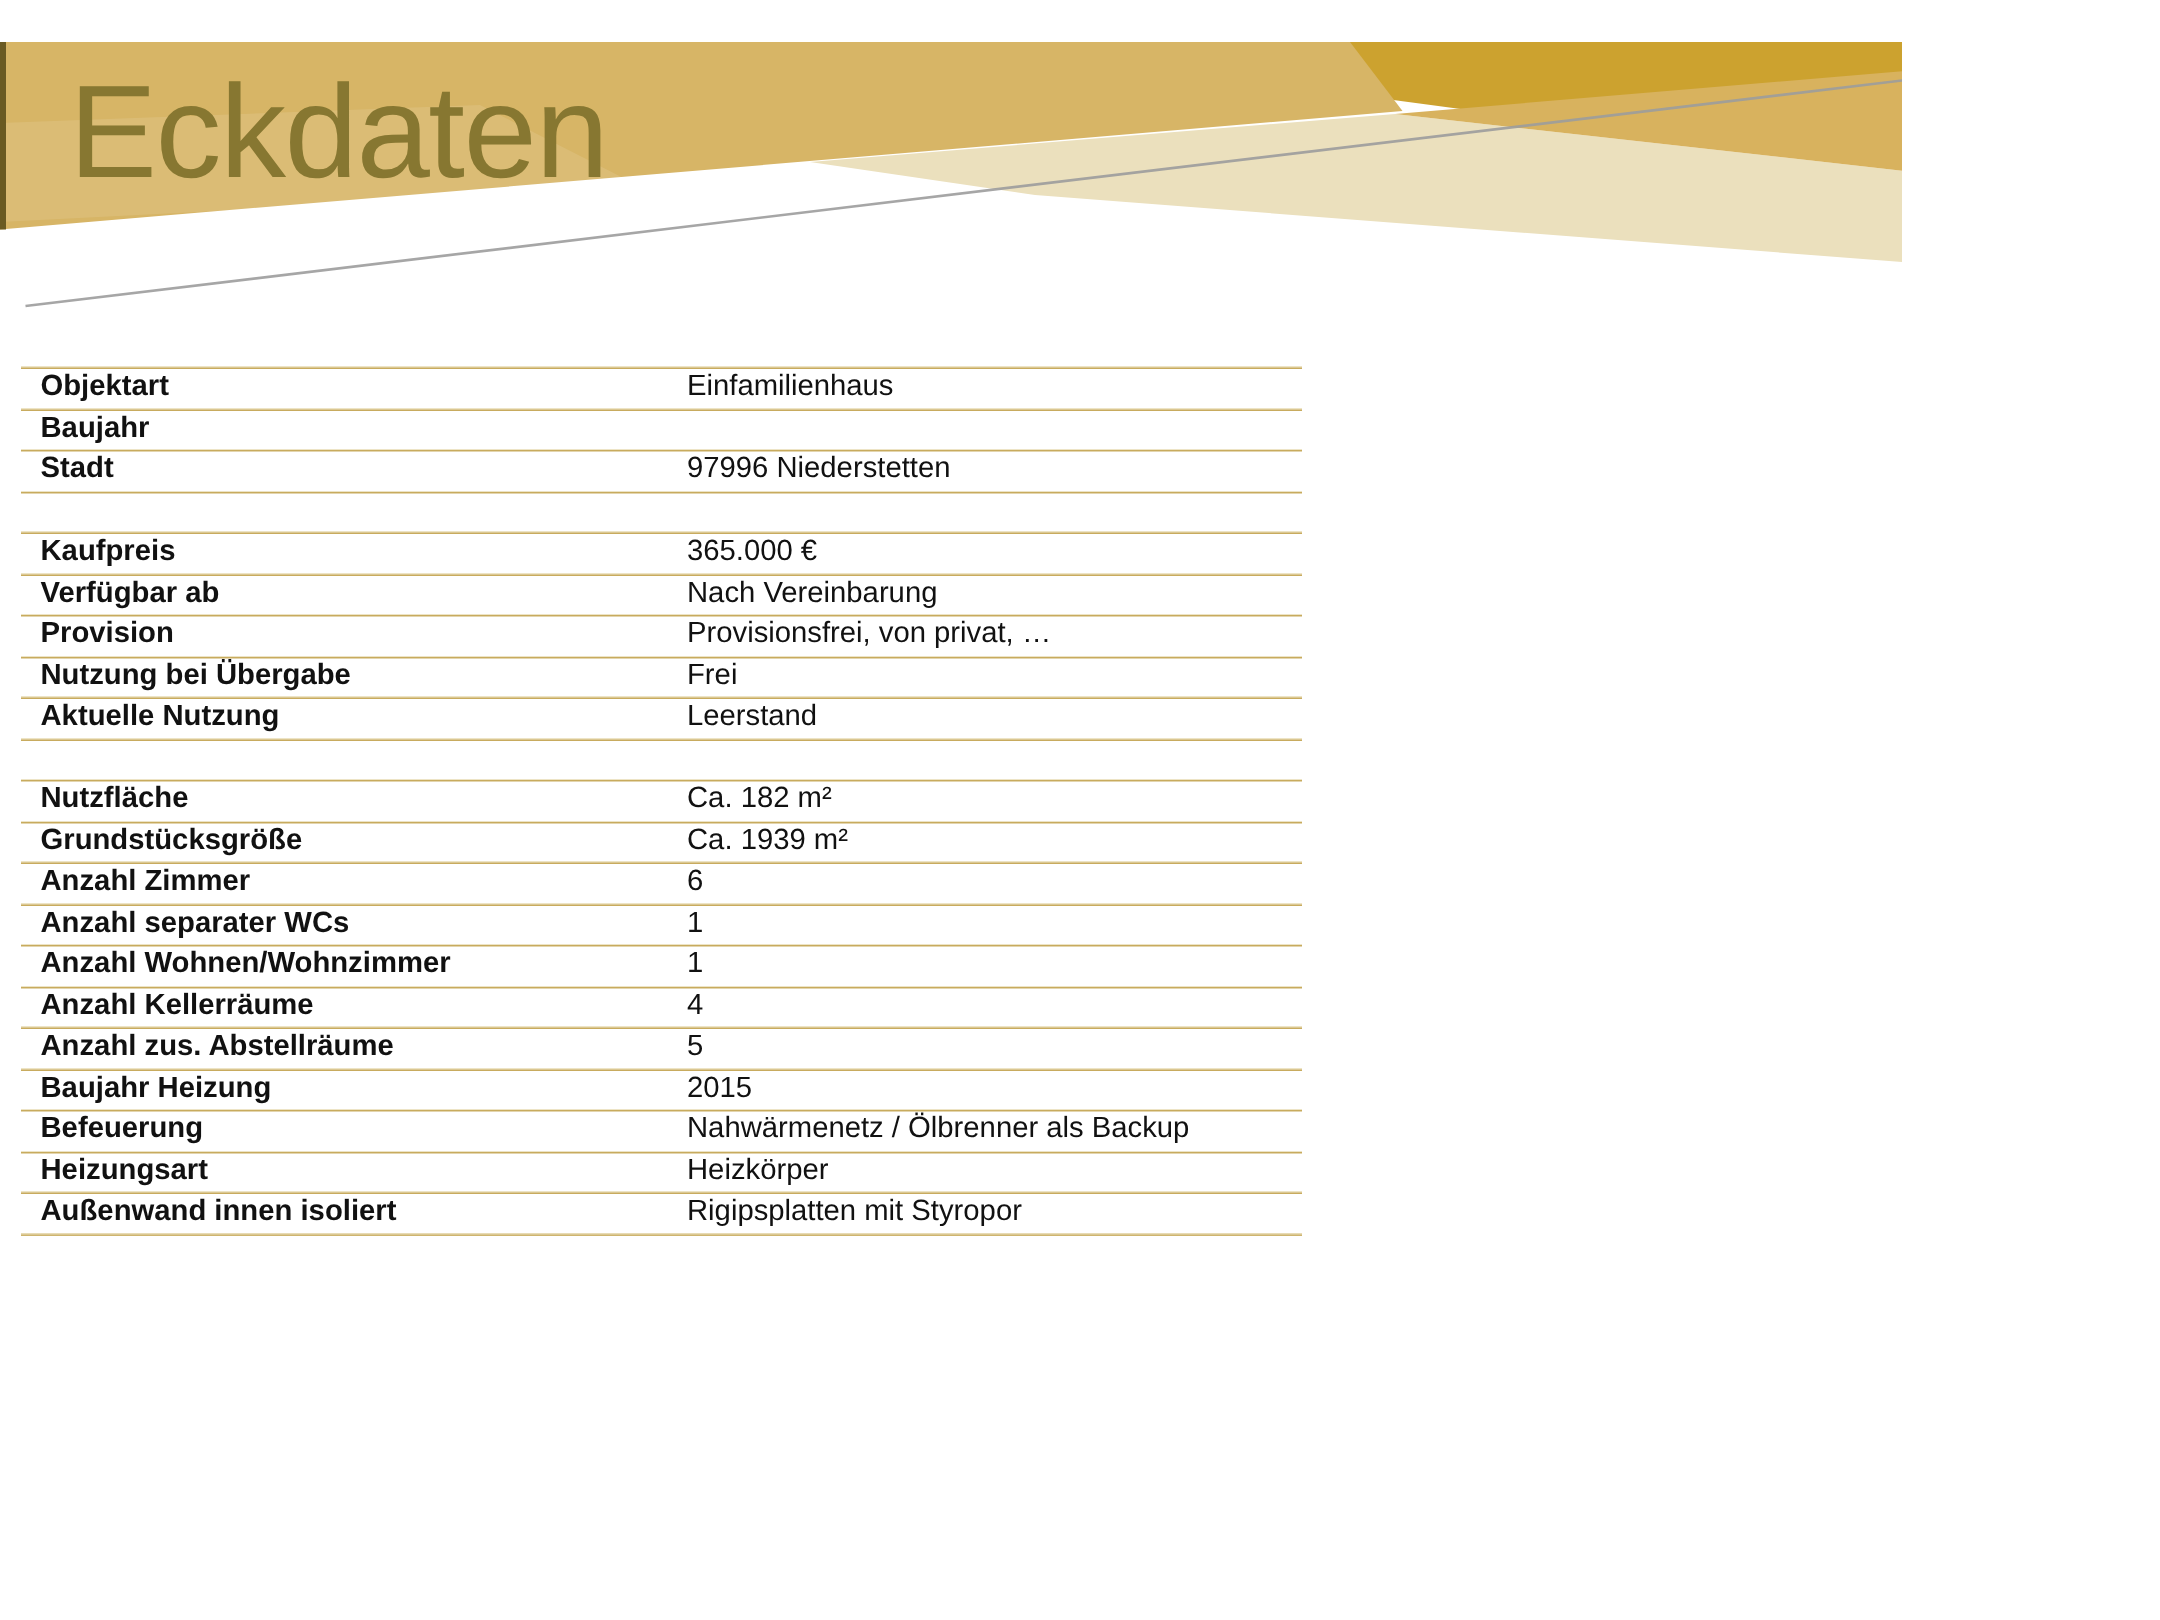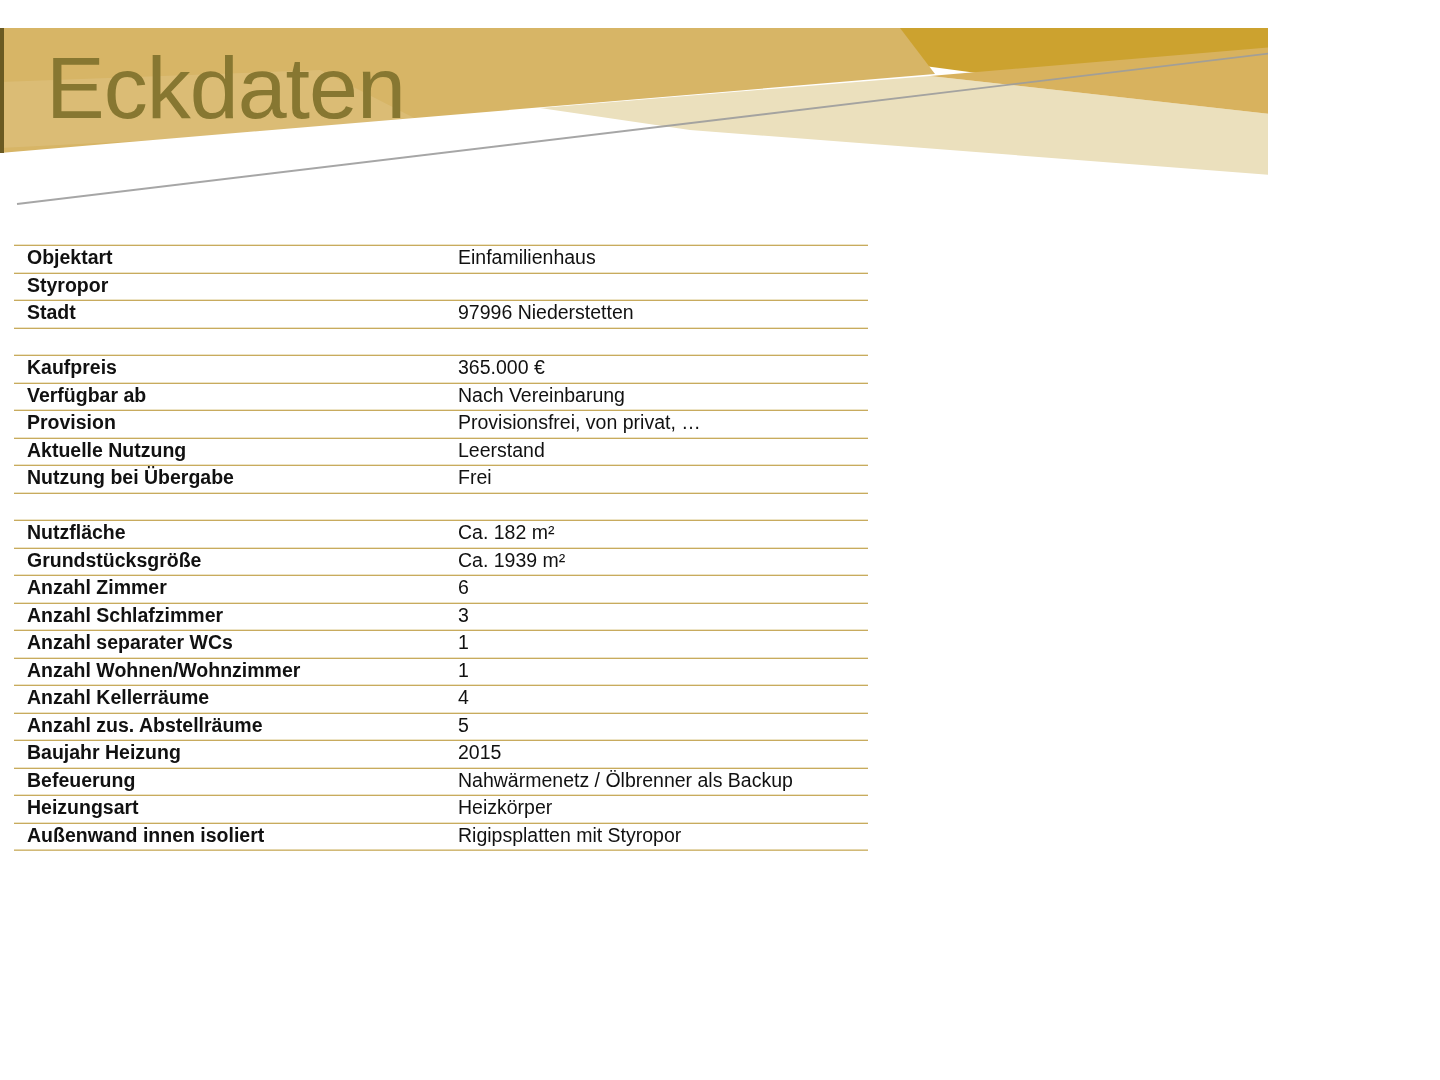--- a/index.html
+++ b/index.html
@@ -59,21 +59,21 @@
     </svg>
     <div class="slide-title">Eckdaten</div>
   </div>
 
   <div class="data-table" id="table">
       <div class="t-row">
       <div class="t-label">Objektart</div>
       <div class="t-value">Einfamilienhaus</div>
     </div>
       <div class="t-row">
-      <div class="t-label">Styropor</div>
+      <div class="t-label">Baujahr</div>
     </div>
       <div class="t-row">
       <div class="t-label">Stadt</div>
       <div class="t-value">97996 Niederstetten</div>
     </div>
       <div class="t-row">
       <div class="t-label"></div>
       <div class="t-value"></div>
     </div>
       <div class="t-row">
@@ -82,46 +82,42 @@
     </div>
       <div class="t-row">
       <div class="t-label">Verfügbar ab</div>
       <div class="t-value">Nach Vereinbarung</div>
     </div>
       <div class="t-row">
       <div class="t-label">Provision</div>
       <div class="t-value">Provisionsfrei, von privat, …</div>
     </div>
       <div class="t-row">
+      <div class="t-label">Nutzung bei Übergabe</div>
+      <div class="t-value">Frei</div>
+    </div>
+      <div class="t-row">
       <div class="t-label">Aktuelle Nutzung</div>
       <div class="t-value">Leerstand</div>
-    </div>
-      <div class="t-row">
-      <div class="t-label">Nutzung bei Übergabe</div>
-      <div class="t-value">Frei</div>
     </div>
       <div class="t-row">
       <div class="t-label"></div>
       <div class="t-value"></div>
     </div>
       <div class="t-row">
       <div class="t-label">Nutzfläche</div>
       <div class="t-value">Ca. 182 m²</div>
     </div>
       <div class="t-row">
       <div class="t-label">Grundstücksgröße</div>
       <div class="t-value">Ca. 1939 m²</div>
     </div>
       <div class="t-row">
       <div class="t-label">Anzahl Zimmer</div>
       <div class="t-value">6</div>
-    </div>
-      <div class="t-row">
-      <div class="t-label">Anzahl Schlafzimmer</div>
-      <div class="t-value">3</div>
     </div>
       <div class="t-row">
       <div class="t-label">Anzahl separater WCs</div>
       <div class="t-value">1</div>
     </div>
       <div class="t-row">
       <div class="t-label">Anzahl Wohnen/Wohnzimmer</div>
       <div class="t-value">1</div>
     </div>
       <div class="t-row">

